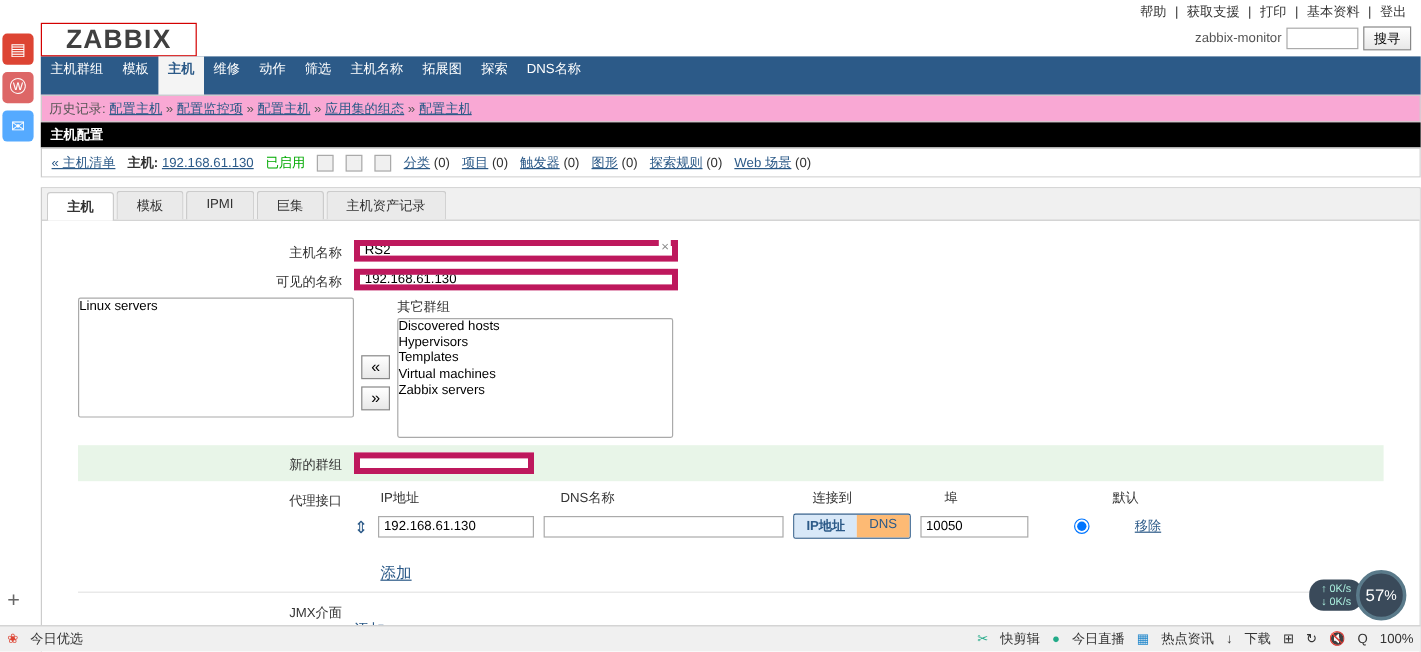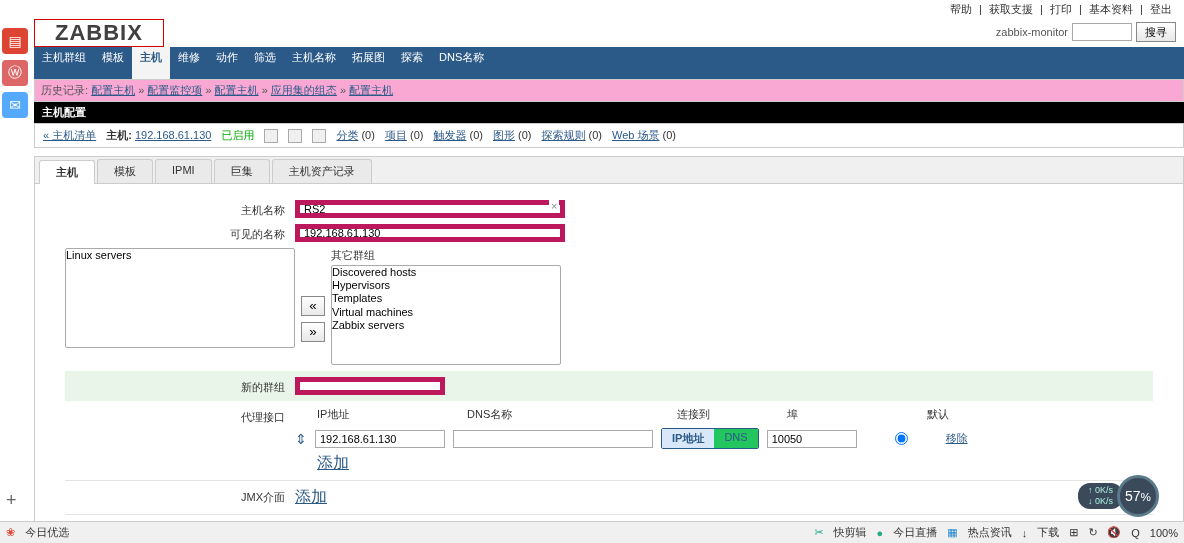--- a/index.html
+++ b/index.html
@@ -41,34 +41,34 @@
 .group-col select { width: 230px; height: 100px; border: 1px solid #aaa; font-size: 11px; }
 .group-btns { display: flex; flex-direction: column; justify-content: center; gap: 6px; margin-top: 24px; }
 .group-btns button { width: 24px; height: 20px; border: 1px solid #888; background: linear-gradient(#fff,#e8e8e8); cursor: pointer; }
 .new-group-row { background: #e8f5e8; padding: 6px 0; }
 .iface-head { display: flex; gap: 0; margin-bottom: 6px; }
 .iface-head div { font-size: 11px; color: #333; }
 .iface-row { display: flex; align-items: center; gap: 8px; margin-bottom: 4px; }
 .drag-handle { width: 12px; color: #2c5a88; cursor: move; font-size: 14px; }
 .iface-row input[type=text] { height: 18px; border: 1px solid #aaa; padding: 1px 4px; font-size: 11px; }
 .toggle { display: flex; border: 1px solid #2c5a88; border-radius: 2px; overflow: hidden; }
-.toggle div { padding: 2px 10px; font-size: 11px; cursor: pointer; background: #22c55e; color: #2c5a88; }
+.toggle div { padding: 2px 10px; font-size: 11px; cursor: pointer; background: #fdba74; color: #2c5a88; }
 .toggle div.sel { background: #d8e8f8; font-weight: bold; }
-.link-add { color: #2c5a88; text-decoration: underline; cursor: pointer; font-size: 16px; margin-left: 22px; display: inline-block; margin-top: 0; }
+.link-add { color: #2c5a88; text-decoration: underline; cursor: pointer; font-size: 13px; margin-left: 22px; display: inline-block; margin-top: 16px; }
 .link-remove { color: #2c5a88; text-decoration: underline; cursor: pointer; font-size: 11px; }
 .sidebar-icons { position: absolute; left: 2px; top: 28px; width: 30px; }
 .sidebar-icons div { width: 26px; height: 26px; margin-bottom: 6px; border-radius: 4px; display: flex; align-items: center; justify-content: center; font-size: 14px; color: #fff; cursor: pointer; }
 .si-red { background: #d43; }
 .si-pink { background: #d66; }
 .si-blue { background: #5af; }
 .statusbar { position: absolute; bottom: 0; left: 0; right: 0; height: 22px; background: #f0f0f0; border-top: 1px solid #ccc; display: flex; align-items: center; padding: 0 6px; font-size: 11px; gap: 10px; }
 .statusbar .url { color: #555; flex: 0 0 auto; }
 .statusbar .sp { flex: 1; }
 .statusbar a { color: #333; text-decoration: none; }
-.speed-widget { position: absolute; right: 25px; bottom: 26px; display: flex; align-items: center; }
+.speed-widget { position: absolute; right: 12px; bottom: 26px; display: flex; align-items: center; }
 .speed-pill { background: #3a4a5a; color: #aed; border-radius: 12px; padding: 2px 10px; font-size: 9px; line-height: 11px; }
 .speed-circle { width: 42px; height: 42px; border-radius: 50%; background: #3a4a5a; color: #fff; display: flex; align-items: center; justify-content: center; font-size: 14px; margin-left: -6px; border: 3px solid #5a7a8a; }
 .plus-icon { position: absolute; left: 6px; top: 490px; font-size: 18px; color: #666; cursor: pointer; }
 .hr-s { border: none; border-top: 1px solid #e4e4e4; margin: 6px 0; }
 </style>
 </head>
 <body>
 <div class="page">
 
 <div class="sidebar-icons">

